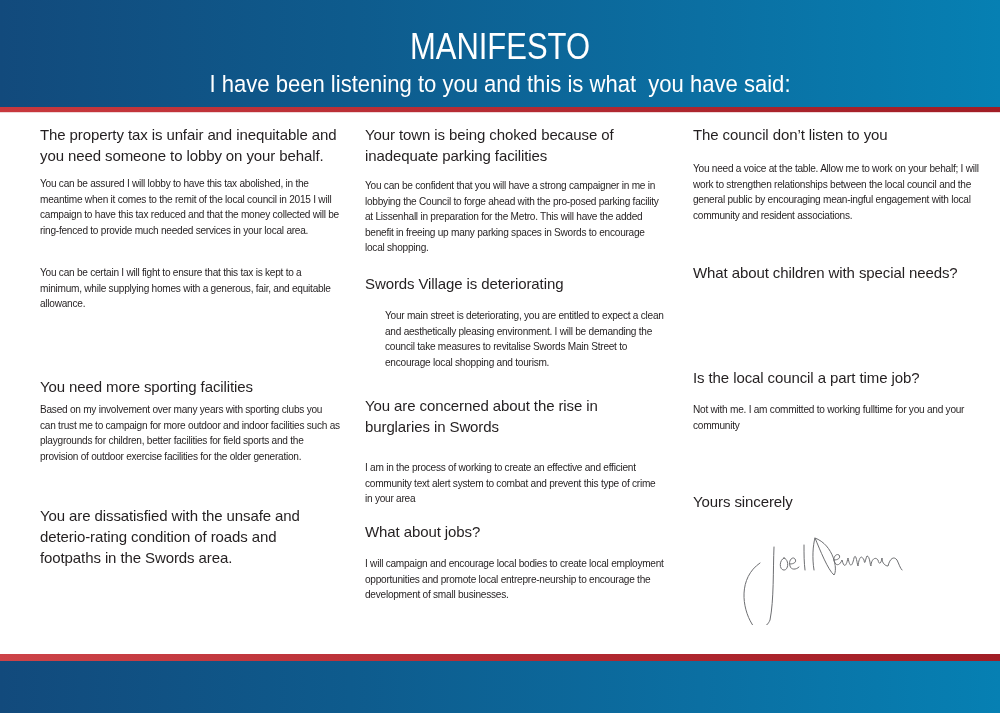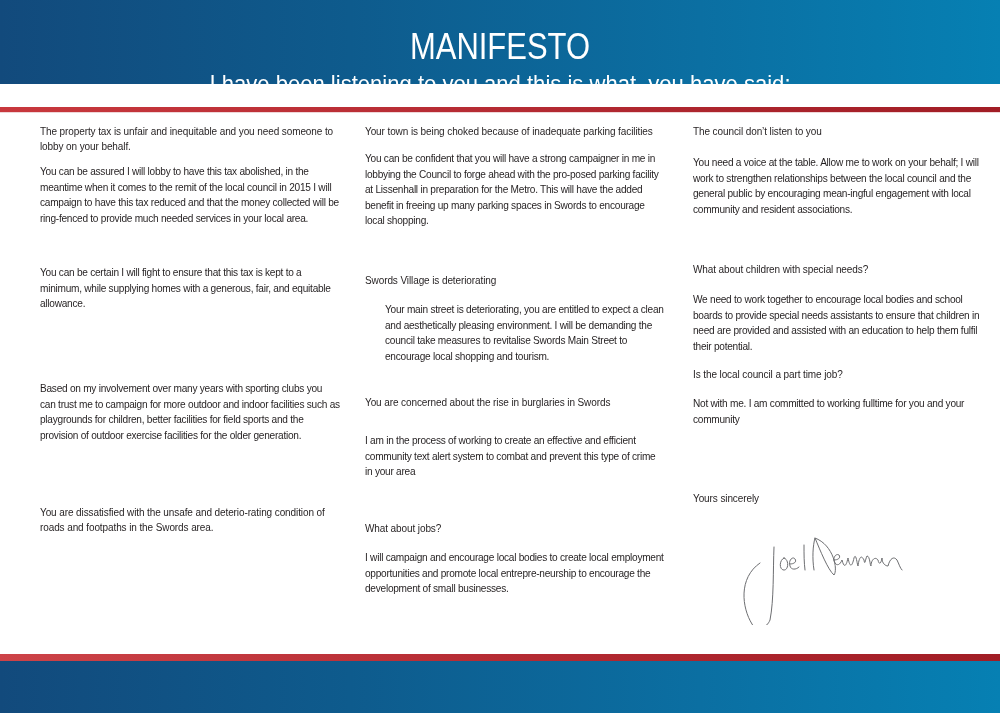--- a/index.html
+++ b/index.html
@@ -1,20 +1,20 @@
 <!DOCTYPE html>
 <html><head>
   <meta charset="utf-8">
   <style>
     * { box-sizing: border-box; margin: 0; padding: 0; }
     html, body { width: 1000px; height: 713px; overflow: hidden; background: #ffffff; }
     body { font-family: "Liberation Sans", "DejaVu Sans", sans-serif; color: #231f20; position: relative; }
 
     .header {
-      position: absolute; left: 0; top: 0; width: 1000px; height: 84px;
+      position: absolute; left: 0; top: 0; width: 1000px; height: 107px;
       background: linear-gradient(90deg, #124a7c 0%, #0e5b8d 35%, #0b6fa2 70%, #0680b3 100%);
       text-align: center; color: #ffffff;
     }
     .header .title {
       position: absolute; left: 0; right: 0; top: 27px;
       font-size: 36px; line-height: 40px; letter-spacing: 0px; font-weight: normal;
       transform: scaleX(0.86);
     }
     .header .subtitle {
       position: absolute; left: 0; right: 0; top: 69px;
@@ -40,21 +40,21 @@
       background: linear-gradient(90deg, #124a7c 0%, #0e5b8d 35%, #0b6fa2 70%, #0680b3 100%);
     }
 
     .col { position: absolute; top: 120px; width: 300px; }
     .col-1 { left: 40px; }
     .col-2 { left: 365px; }
     .col-3 { left: 693px; }
 
     .section { position: absolute; left: 0; width: 300px; }
     .section h2 {
-      font-size: 10px; line-height: 15px; font-weight: normal; color: #231f20;
+      font-size: 15px; line-height: 21px; font-weight: normal; color: #231f20;
       letter-spacing: -0.1px;
     }
     .section p {
       font-size: 10.1px; line-height: 15.6px; color: #231f20; margin-top: 9px;
       letter-spacing: -0.25px;
     }
 
     .signature { position: absolute; left: 740px; top: 520px; width: 210px; height: 105px; }
   </style>
 </head>
@@ -69,20 +69,21 @@
 
 <div class="col col-1">
   <div class="section" style="top:4px;">
     <h2>The property tax is unfair and inequitable and you need someone to lobby on your behalf.</h2>
     <p style="margin-top:10px;">You can be assured I will lobby to have this tax abolished, in the meantime when it comes to the remit of the local council in 2015 I will campaign to have this tax reduced and that the money collected will be ring-fenced to provide much needed services in your local area.</p>
   </div>
   <div class="section" style="top:134px;">
     <p style="margin-top:11px;">You can be certain I will fight to ensure that this tax is kept to a minimum, while supplying homes with a generous, fair, and equitable allowance.</p>
   </div>
   <div class="section" style="top:256px;">
+    <h2>You need more sporting facilities</h2>
     <p style="margin-top:5px;">Based on my involvement over many years with sporting clubs you can trust me to campaign for more outdoor and indoor facilities such as playgrounds for children, better facilities for field sports and the provision of outdoor exercise facilities for the older generation.</p>
   </div>
   <div class="section" style="top:385px;">
     <h2>You are dissatisfied with the unsafe and deterio-rating condition of roads and footpaths in the Swords area.</h2>
   </div>
 </div>
 
 <div class="col col-2">
   <div class="section" style="top:4px;">
     <h2>Your town is being choked because of inadequate parking facilities</h2>
@@ -102,21 +103,20 @@
   </div>
 </div>
 
 <div class="col col-3">
   <div class="section" style="top:4px;">
     <h2>The council don’t listen to you</h2>
     <p style="margin-top:16px;">You need a voice at the table. Allow me to work on your behalf; I will work to strengthen relationships between the local council and the general public by encouraging mean-ingful engagement with local community and resident associations.</p>
   </div>
   <div class="section" style="top:142px;">
     <h2>What about children with special needs?</h2>
-    <p style="margin-top:15px;">We need to work together to encourage local bodies and school boards to provide special needs assistants to ensure that children in need are provided and assisted with an education to help them fulfil their potential.</p>
   </div>
   <div class="section" style="top:247px;">
     <h2>Is the local council a part time job?</h2>
     <p style="margin-top:14px;">Not with me. I am committed to working fulltime for you and your community</p>
   </div>
   <div class="section" style="top:371px;">
     <h2>Yours sincerely</h2>
   </div>
 </div>
 

